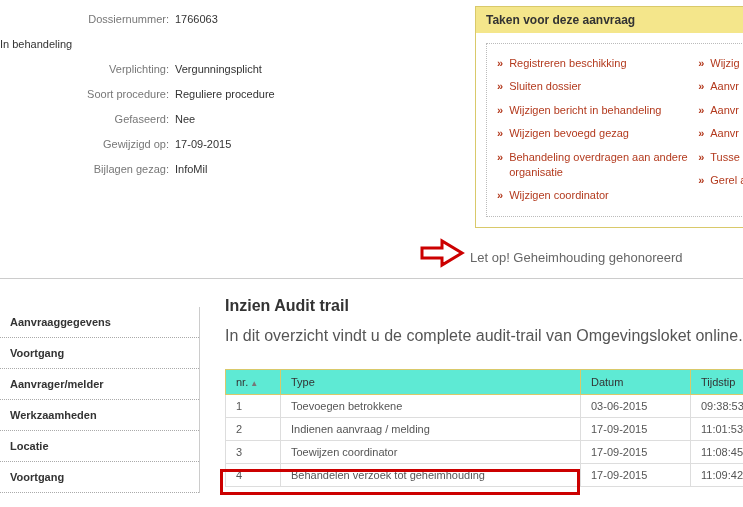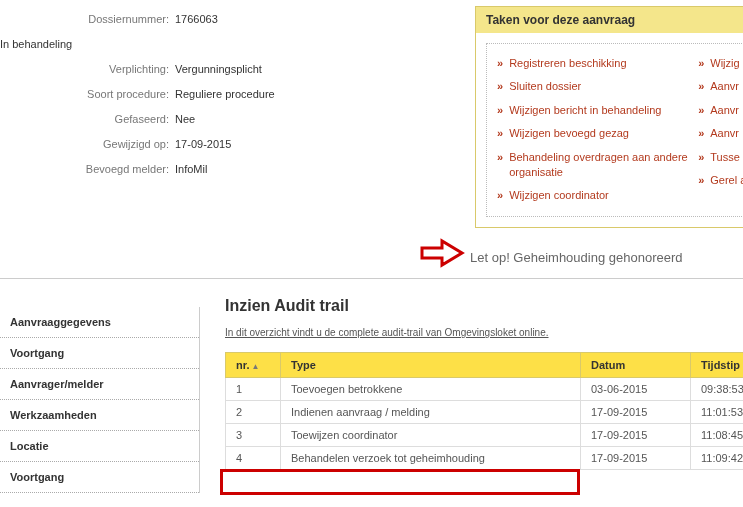--- a/index.html
+++ b/index.html
@@ -121,35 +121,34 @@
     right: 0;
   }
   .main h2 {
     font-size: 16px;
     font-weight: bold;
     color: #333;
     margin-bottom: 12px;
   }
   .main .subtitle {
     color: #555;
-    font-size: 10px;
-    margin-bottom: 14px;
-    text-decoration: underline;
+    font-size: 16px;
+    margin-bottom: 24px;
   }
   table.audit {
     width: 540px;
     border-collapse: collapse;
     font-size: 11px;
     table-layout: fixed;
   }
   table.audit th {
-    background: #fde047;
+    background: #5eead4;
     text-align: left;
     padding: 6px 10px;
-    font-weight: bold;
+    font-weight: normal;
     color: #333;
     border: 1px solid #d9c96a;
   }
   table.audit td {
     padding: 5px 10px;
     border: 1px solid #ddd;
     color: #555;
     white-space: nowrap;
     overflow: hidden;
   }
@@ -187,21 +186,21 @@
     </div>
     <div class="field-row">
       <div class="field-label">Gefaseerd:</div>
       <div class="field-value">Nee</div>
     </div>
     <div class="field-row">
       <div class="field-label">Gewijzigd op:</div>
       <div class="field-value">17-09-2015</div>
     </div>
     <div class="field-row">
-      <div class="field-label">Bevoegd melder:</div>
+      <div class="field-label">Bijlagen gezag:</div>
       <div class="field-value">InfoMil</div>
     </div>
   </div>
 
   <div class="tasks-panel">
     <div class="tasks-header">Taken voor deze aanvraag</div>
     <div class="tasks-body">
       <div class="tasks-inner">
         <div class="tasks-col left">
           <div class="task-link">

